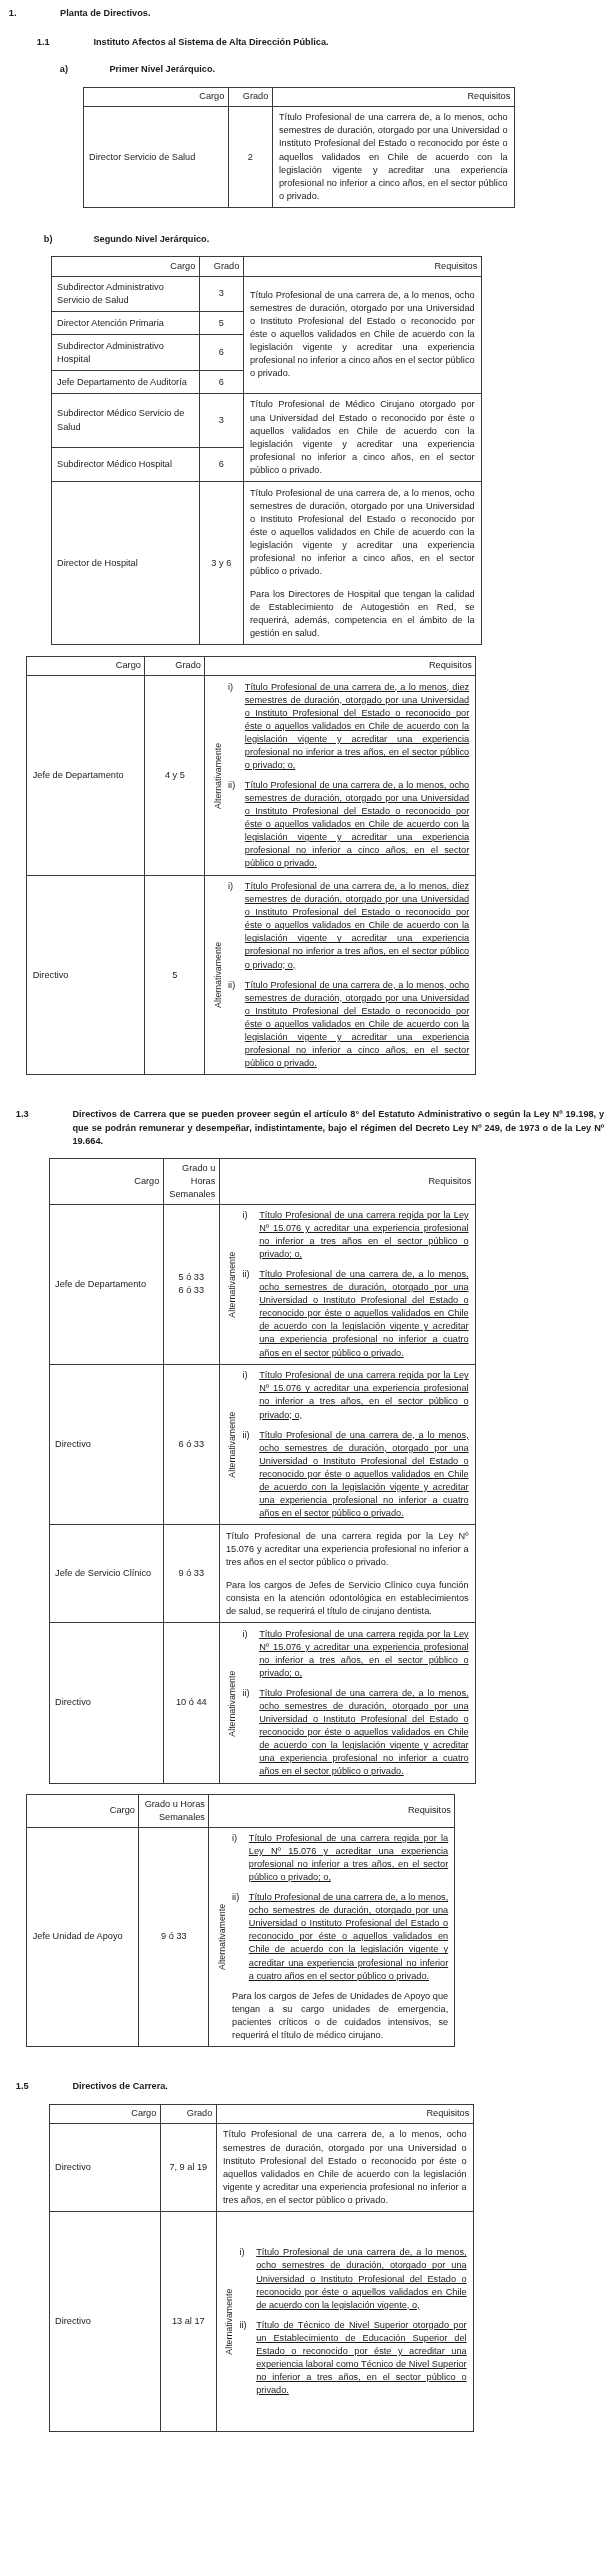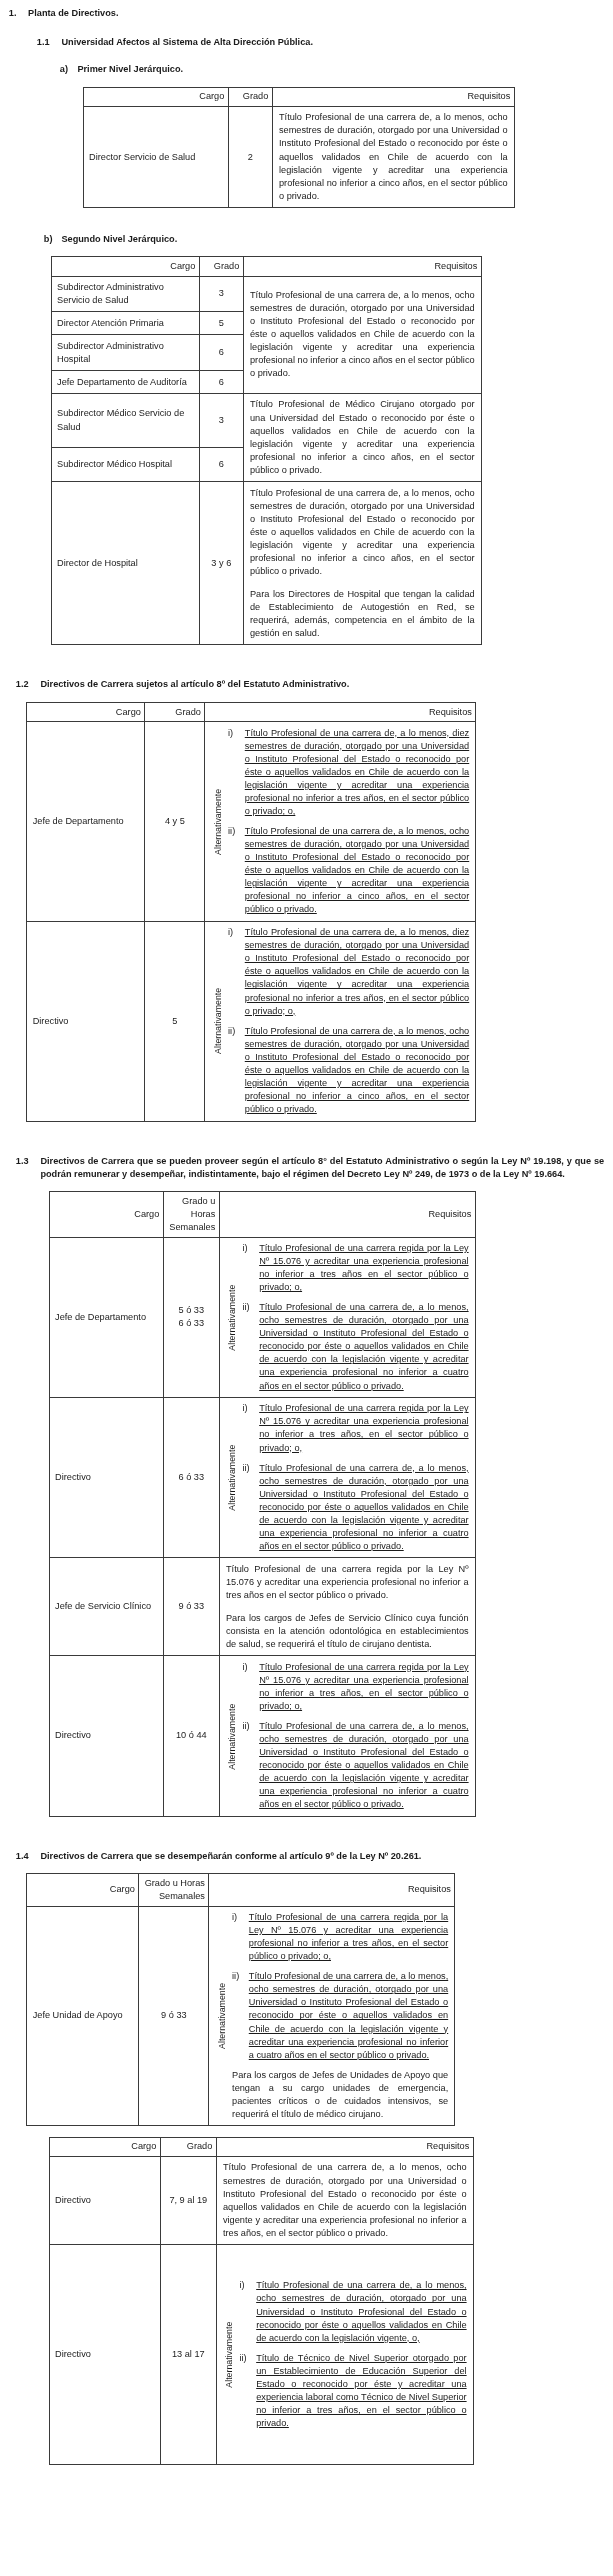--- a/index.html
+++ b/index.html
@@ -7,21 +7,21 @@
   body {
     width:613px; height:2576px; overflow:hidden;
     font-family:"Liberation Sans","DejaVu Sans",sans-serif;
     font-size:9.2px; line-height:1.42; color:#1b1b1b;
   }
   .doc { padding:7px 8.8px 0 8.8px; }
 
   
   .h { display:flex; font-weight:700; }
   .hn { flex:0 0 auto; }
-  .ht { flex:1 1 auto; }
+  .ht { flex:1 1 auto;margin-left:32px; }
   .h-doc .hn { width:19.3px; }
   .h-11 { margin-left:28px; margin-top:16px;align-items:flex-end; }
   .h-11 .hn { width:24.6px; }
   .h-a { margin-left:51px; margin-top:14px; }
   .h-a .hn { width:17.6px; }
   .h-b { margin-left:35px; margin-top:24.6px; }
   .h-b .hn { width:17.6px; }
   .h-s { margin-left:7px; margin-top:33px; max-width:590px; }
   .h-s .hn { width:24.6px; }
   .h-s .ht { text-align:justify; }
@@ -71,21 +71,21 @@
 
 <div class="doc">
 
   <div class="h h-doc">
     <span class="hn">1.</span>
     <span class="ht">Planta de Directivos.</span>
   </div>
 
   <div class="h h-11">
     <span class="hn">1.1</span>
-    <span class="ht">Universidad Afectos al Sistema de Alta Dirección Pública.</span>
+    <span class="ht">Instituto Afectos al Sistema de Alta Dirección Pública.</span>
   </div>
 
   <div class="h h-a">
     <span class="hn">a)</span>
     <span class="ht">Primer Nivel Jerárquico.</span>
   </div>
 
   <table class="t-a">
     <colgroup>
         <col class="c1">
@@ -163,24 +163,20 @@
         <td class="cargo">Director de Hospital</td>
         <td class="grado">3 y 6</td>
         <td class="req">
           <div class="p">Título Profesional de una carrera de, a lo menos, ocho semestres de duración, otorgado por una Universidad o Instituto Profesional del Estado o reconocido por éste o aquellos validados en Chile de acuerdo con la legislación vigente y acreditar una experiencia profesional no inferior a cinco años, en el sector público o privado.</div>
           <div class="p">Para los Directores de Hospital que tengan la calidad de Establecimiento de Autogestión en Red, se requerirá, además, competencia en el ámbito de la gestión en salud.</div>
         </td>
       </tr>
     </tbody>
   </table>
 
-  <div class="h h-s">
-    <span class="hn">1.2</span>
-    <span class="ht">Directivos de Carrera sujetos al artículo 8º del Estatuto Administrativo.</span>
-  </div>
 
   <table class="t-12">
     <colgroup>
         <col class="c1">
         <col class="c2">
         <col class="c3">
       </colgroup>
     <thead>
       <tr>
         <th>Cargo</th>
@@ -313,24 +309,20 @@
                 <span class="im">ii)</span>
                 <span class="it">Título Profesional de una carrera de, a lo menos, ocho semestres de duración, otorgado por una Universidad o Instituto Profesional del Estado o reconocido por éste o aquellos validados en Chile de acuerdo con la legislación vigente y acreditar una experiencia profesional no inferior a cuatro años en el sector público o privado.</span>
               </div>
             </div>
           </div>
         </td>
       </tr>
     </tbody>
   </table>
 
-  <div class="h h-s">
-    <span class="hn">1.4</span>
-    <span class="ht">Directivos de Carrera que se desempeñarán conforme al artículo 9º de la Ley Nº 20.261.</span>
-  </div>
 
   <table class="t-14">
     <colgroup>
         <col class="c1">
         <col class="c2">
         <col class="c3">
       </colgroup>
     <thead>
       <tr>
         <th>Cargo</th>
@@ -355,20 +347,24 @@
                 <span class="it">Título Profesional de una carrera de, a lo menos, ocho semestres de duración, otorgado por una Universidad o Instituto Profesional del Estado o reconocido por éste o aquellos validados en Chile de acuerdo con la legislación vigente y acreditar una experiencia profesional no inferior a cuatro años en el sector público o privado.</span>
               </div>
               <div class="p">Para los cargos de Jefes de Unidades de Apoyo que tengan a su cargo unidades de emergencia, pacientes críticos o de cuidados intensivos, se requerirá el título de médico cirujano.</div>
             </div>
           </div>
         </td>
       </tr>
     </tbody>
   </table>
 
+  <div class="h h-s">
+    <span class="hn">1.5</span>
+    <span class="ht">Directivos de Carrera.</span>
+  </div>
 
   <table class="t-15">
     <colgroup>
         <col class="c1">
         <col class="c2">
         <col class="c3">
       </colgroup>
     <thead>
       <tr>
         <th>Cargo</th>

